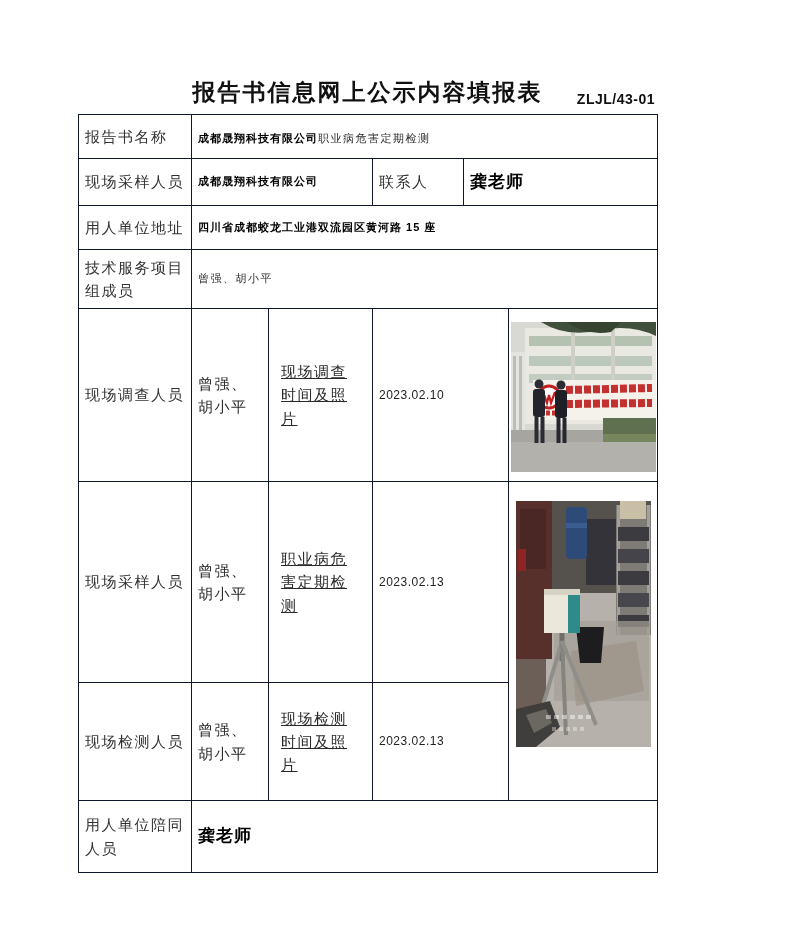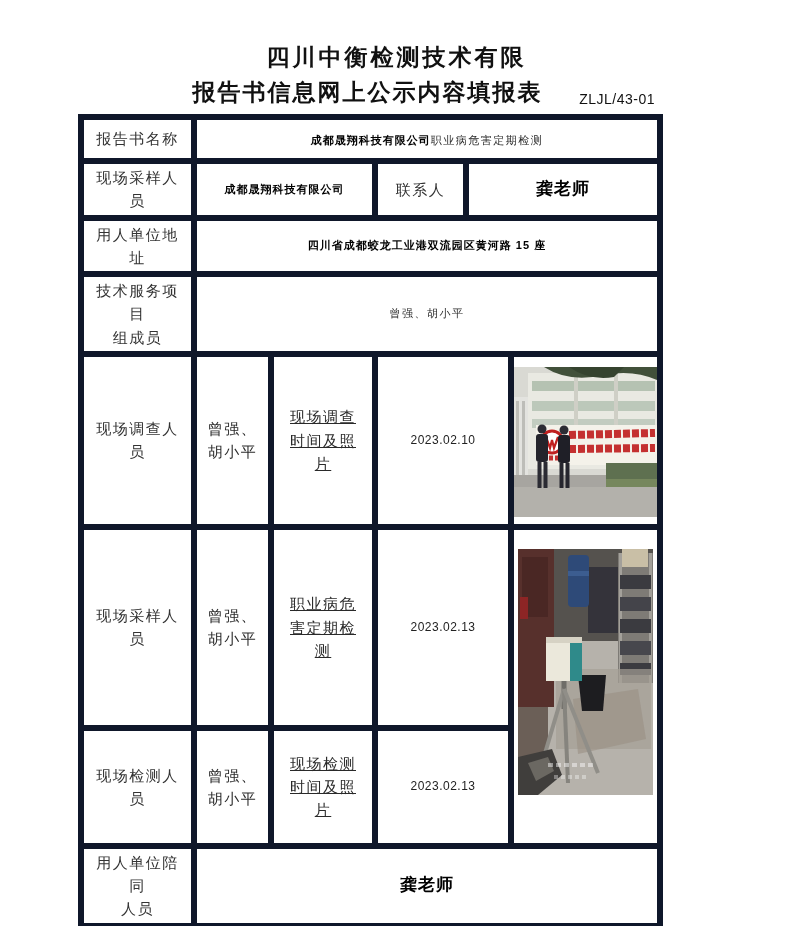--- a/index.html
+++ b/index.html
@@ -8,49 +8,48 @@
     font-family:"Liberation Sans", sans-serif;color:#1f1f1f;overflow:hidden;
   }
   .page{position:absolute;inset:0;background:#ffffff;}
   .title1{
     position:absolute;top:42px;left:0;width:793px;text-align:center;
     font-size:23px;font-weight:bold;letter-spacing:3px;color:#111;
   }
   .title2-wrap{position:absolute;top:77px;left:78px;width:579px;text-align:center;}
   .title2{font-size:23px;font-weight:bold;letter-spacing:2px;color:#111;}
   .doc-code{
-    position:absolute;right:2px;bottom:1px;font-size:14px;font-weight:normal;
+    position:absolute;right:2px;bottom:1px;font-size:14px;font-weight:bold;
     letter-spacing:0.5px;color:#111;margin-top:24px;
   }
   table.form{
     position:absolute;left:78px;top:114px;width:579px;
     border-collapse:collapse;table-layout:fixed;
   }
   td{
-    border:6px solid #0f172a;text-align:center;vertical-align:middle;
+    border:1px solid #0f172a;vertical-align:middle;
     padding:2px 6px;font-size:15px;letter-spacing:1.5px;line-height:1.55;
     overflow:hidden;color:#2a2a2a;
   }
   td.lbl{font-size:15px;color:#333;}
   .b{font-weight:bold;color:#000;letter-spacing:1px;}
   .v16{font-size:11px;}
   .v17{font-size:17px;}
   .date-cell{font-size:12px;letter-spacing:0.5px;color:#222;}
   .time-lbl{padding:2px 12px;text-decoration:underline;}
   td.photo-cell{padding:0;vertical-align:middle;}
   td.photo-cell-tall{padding:0;vertical-align:top;}
   .photo1{display:block;margin:3px auto 0 auto;}
   .photo2{display:block;margin:19px auto 0 auto;}
 </style>
 </head>
 <body>
 
 <div class="page">
 
-  <div class="title1">四川中衡检测技术有限</div>
 
   <div class="title2-wrap">
     <span class="title2">报告书信息网上公示内容填报表</span>
     <span class="doc-code">ZLJL/43-01</span>
   </div>
 
   <table class="form">
     <colgroup>
       <col style="width:113px">
         <col style="width:77px">

